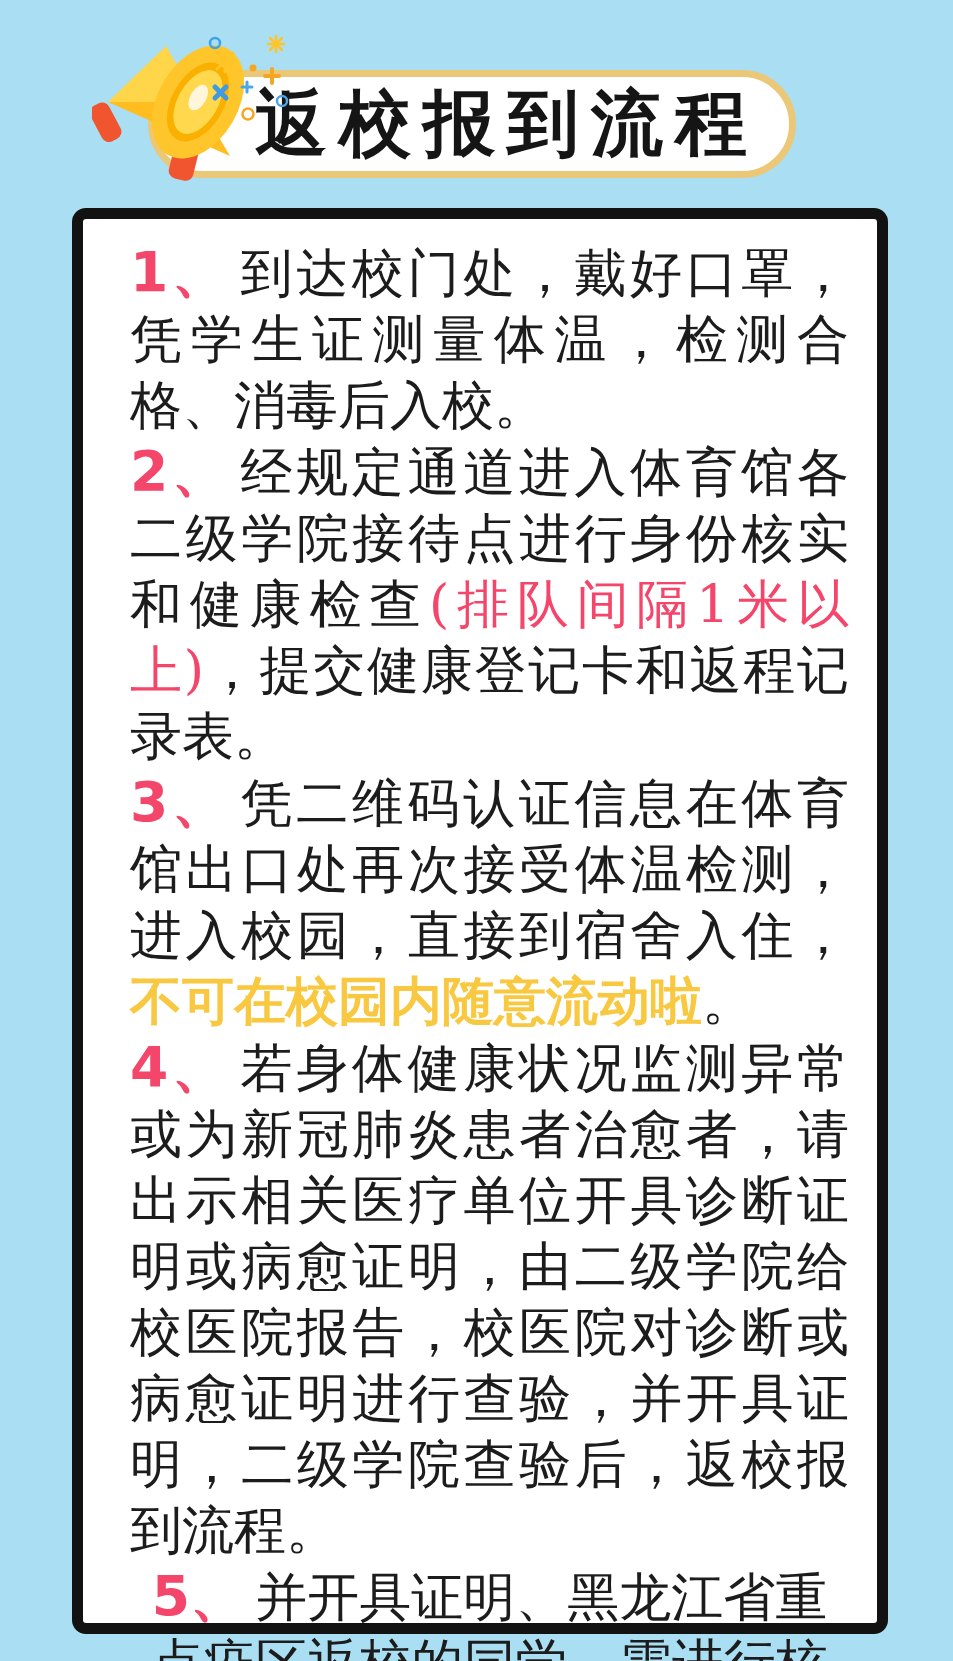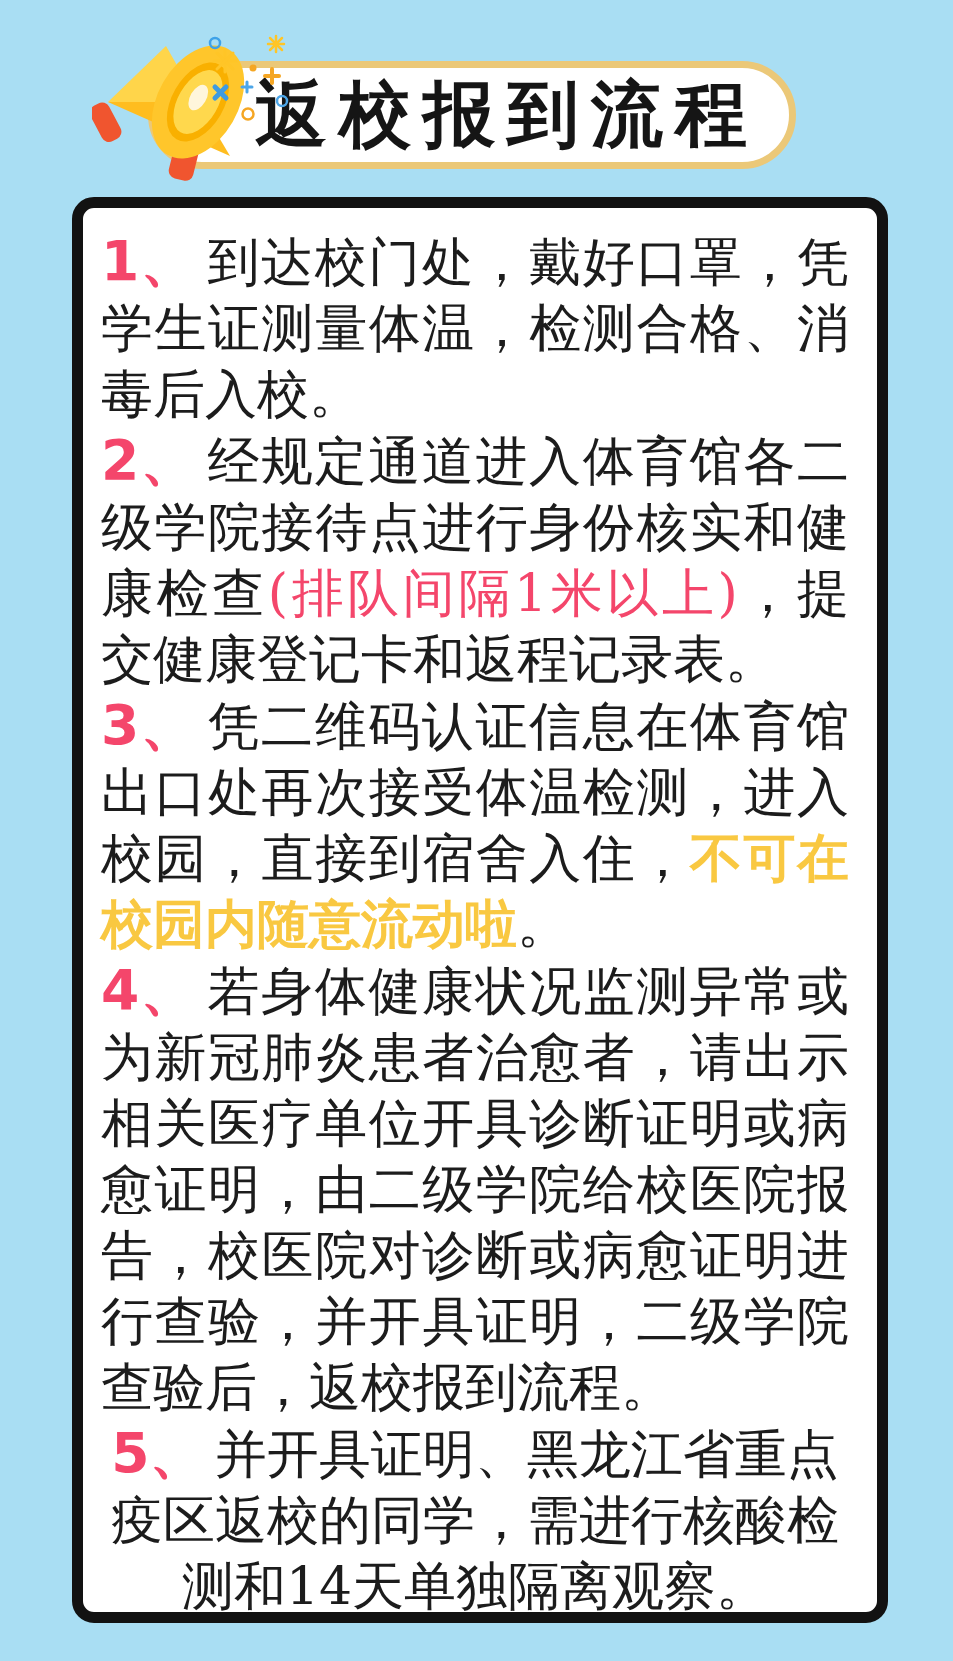--- a/index.html
+++ b/index.html
@@ -7,21 +7,21 @@
     width:953px;height:1661px;
     background:#A9DEF3;
     position:relative;
     overflow:hidden;
     font-family:"DejaVu Serif", serif;
   }
 
   
   .title-pill{
     position:absolute;
-    left:148px;top:61px;
+    left:148px;top:70px;
     width:648px;height:108px;
     box-sizing:border-box;
     background:#ffffff;
     border:7px solid #EBC878;
     border-radius:60px;
     display:flex;align-items:center;justify-content:center;
   }
   .title-pill h1{
     margin:0;
     padding-left:70px;
@@ -39,27 +39,27 @@
   }
   .sparkles{
     position:absolute;left:190px;top:33px;
     width:122px;height:94px;
     z-index:4;
   }
 
   
   .card{
     position:absolute;
-    left:72px;top:197px;
+    left:72px;top:208px;
     width:816px;height:1426px;
     box-sizing:border-box;
     background:#ffffff;
     border:11px solid #121212;
-    border-radius:22px;
-    padding:20px 28px 0 18px;
+    border-radius:14px;
+    padding:20px 28px 0 47px;
   }
   .step{
     margin:0;
     font-size:52px;
     line-height:66px;
     color:#1c1c1c;
     text-align:justify;
   }
   .step.center{ text-align:center; }
   .num{

